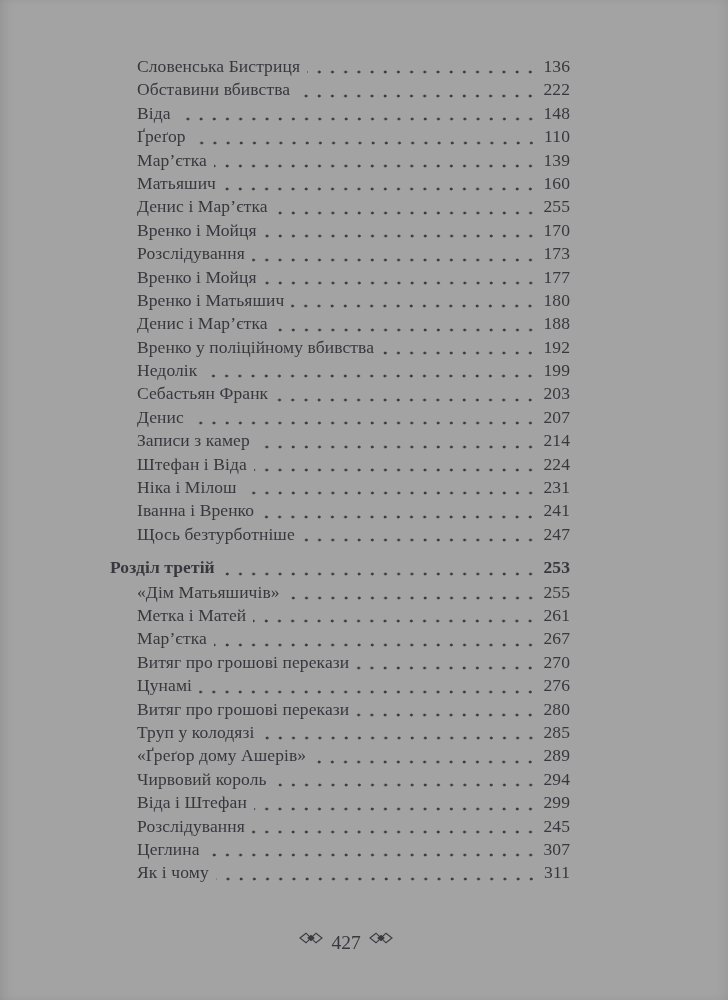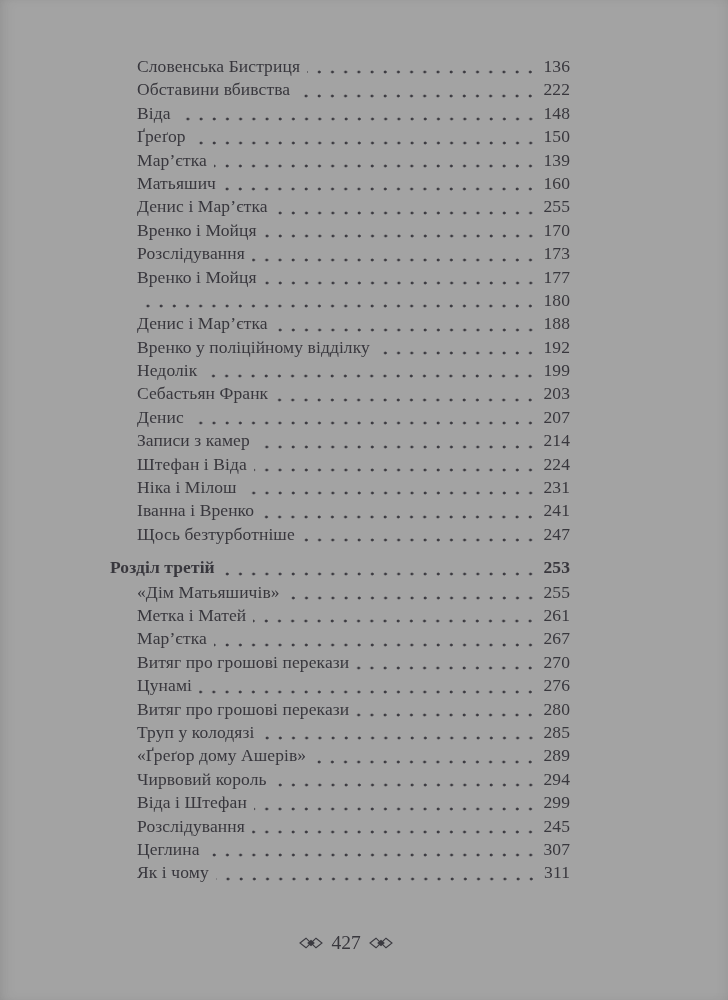--- a/index.html
+++ b/index.html
@@ -55,21 +55,21 @@
     background-size: 13.2px 4px;
     background-repeat: repeat-x;
     background-position: right top;
   }
   .toc-row .pagenum { white-space: nowrap; }
   .footer {
     position: absolute;
     top: 932px; left: 0; right: 36px;
     display: flex;
     justify-content: center;
-    align-items: center;
+    align-items: flex-start;
     gap: 8px;
     font-size: 19.5px;
     color: #38373d;
   }
   .ornament { display: block; }
 </style>
 </head>
 <body>
 
 <div class="page">
@@ -86,21 +86,21 @@
         <span class="pagenum">222</span>
       </div>
       <div class="toc-row entry">
         <span class="title">Віда</span>
         <span class="leader"></span>
         <span class="pagenum">148</span>
       </div>
       <div class="toc-row entry">
         <span class="title">Ґреґор</span>
         <span class="leader"></span>
-        <span class="pagenum">150</span>
+        <span class="pagenum">110</span>
       </div>
       <div class="toc-row entry">
         <span class="title">Мар’єтка</span>
         <span class="leader"></span>
         <span class="pagenum">139</span>
       </div>
       <div class="toc-row entry">
         <span class="title">Матьяшич</span>
         <span class="leader"></span>
         <span class="pagenum">160</span>
@@ -119,30 +119,31 @@
         <span class="title">Розслідування</span>
         <span class="leader"></span>
         <span class="pagenum">173</span>
       </div>
       <div class="toc-row entry">
         <span class="title">Вренко і Мойця</span>
         <span class="leader"></span>
         <span class="pagenum">177</span>
       </div>
       <div class="toc-row entry">
+        <span class="title">Вренко і Матьяшич</span>
         <span class="leader"></span>
         <span class="pagenum">180</span>
       </div>
       <div class="toc-row entry">
         <span class="title">Денис і Мар’єтка</span>
         <span class="leader"></span>
         <span class="pagenum">188</span>
       </div>
       <div class="toc-row entry">
-        <span class="title">Вренко у поліційному відділку</span>
+        <span class="title">Вренко у поліційному вбивства</span>
         <span class="leader"></span>
         <span class="pagenum">192</span>
       </div>
       <div class="toc-row entry">
         <span class="title">Недолік</span>
         <span class="leader"></span>
         <span class="pagenum">199</span>
       </div>
       <div class="toc-row entry">
         <span class="title">Себастьян Франк</span>

